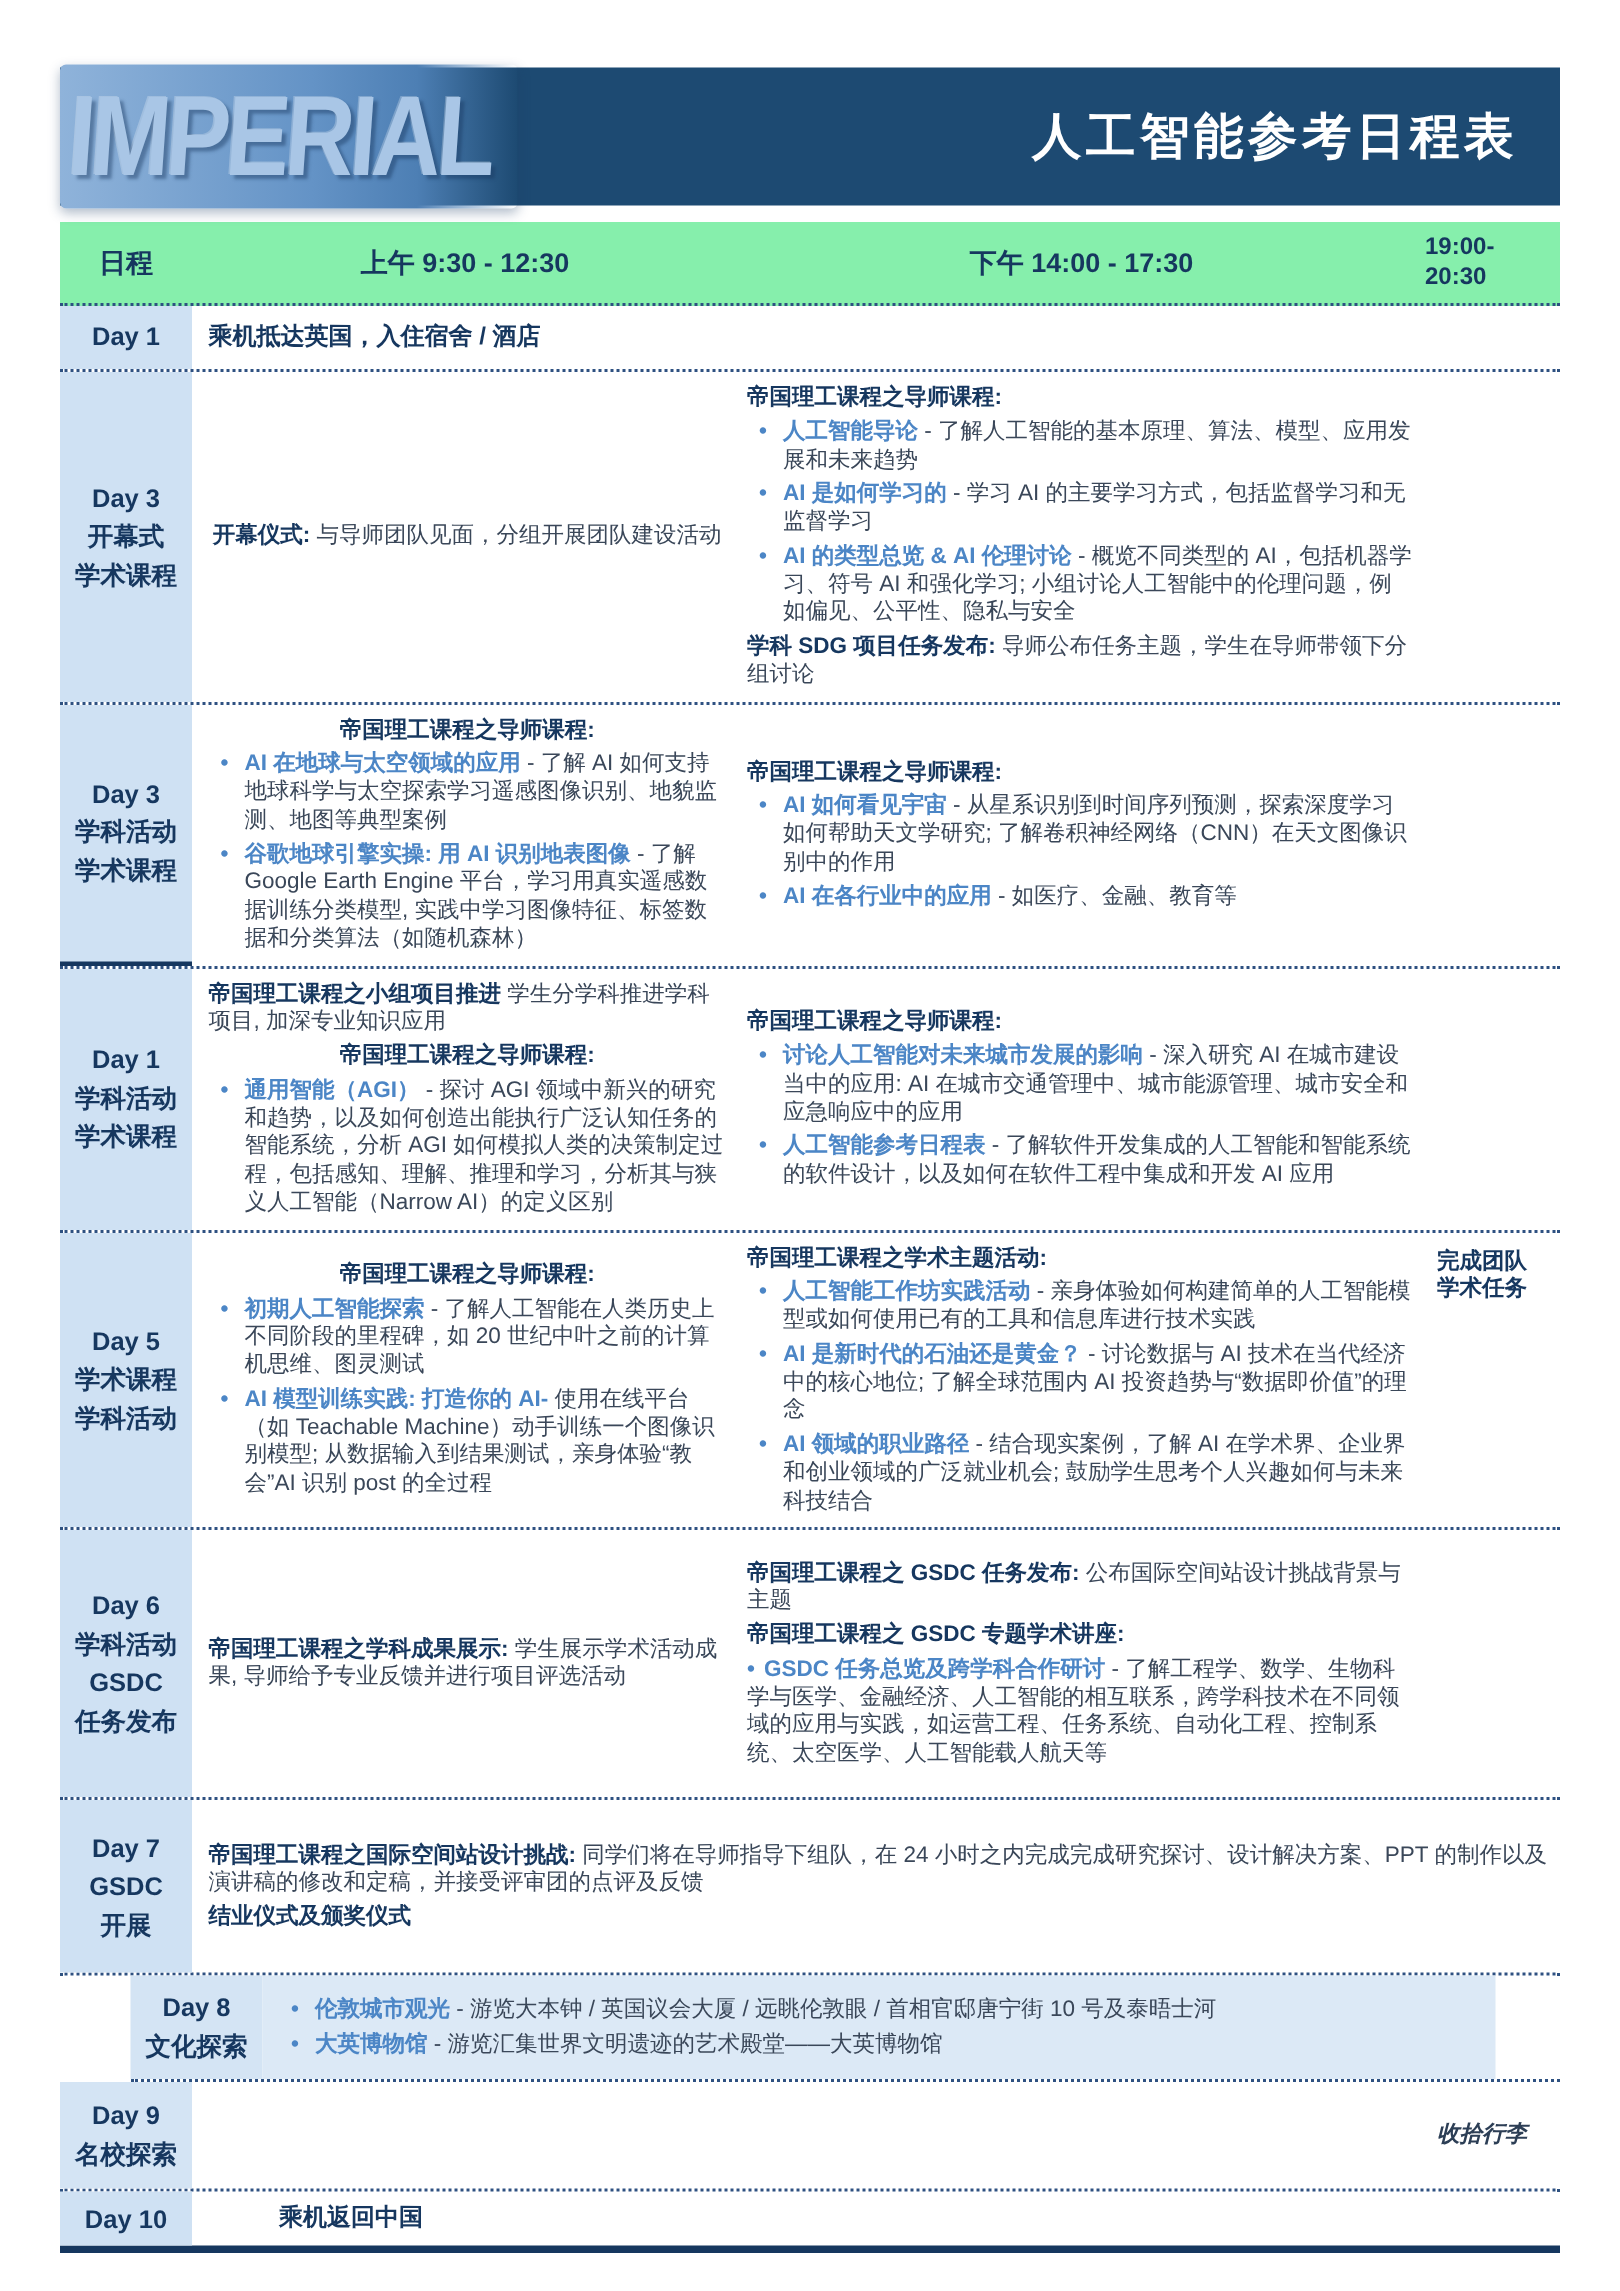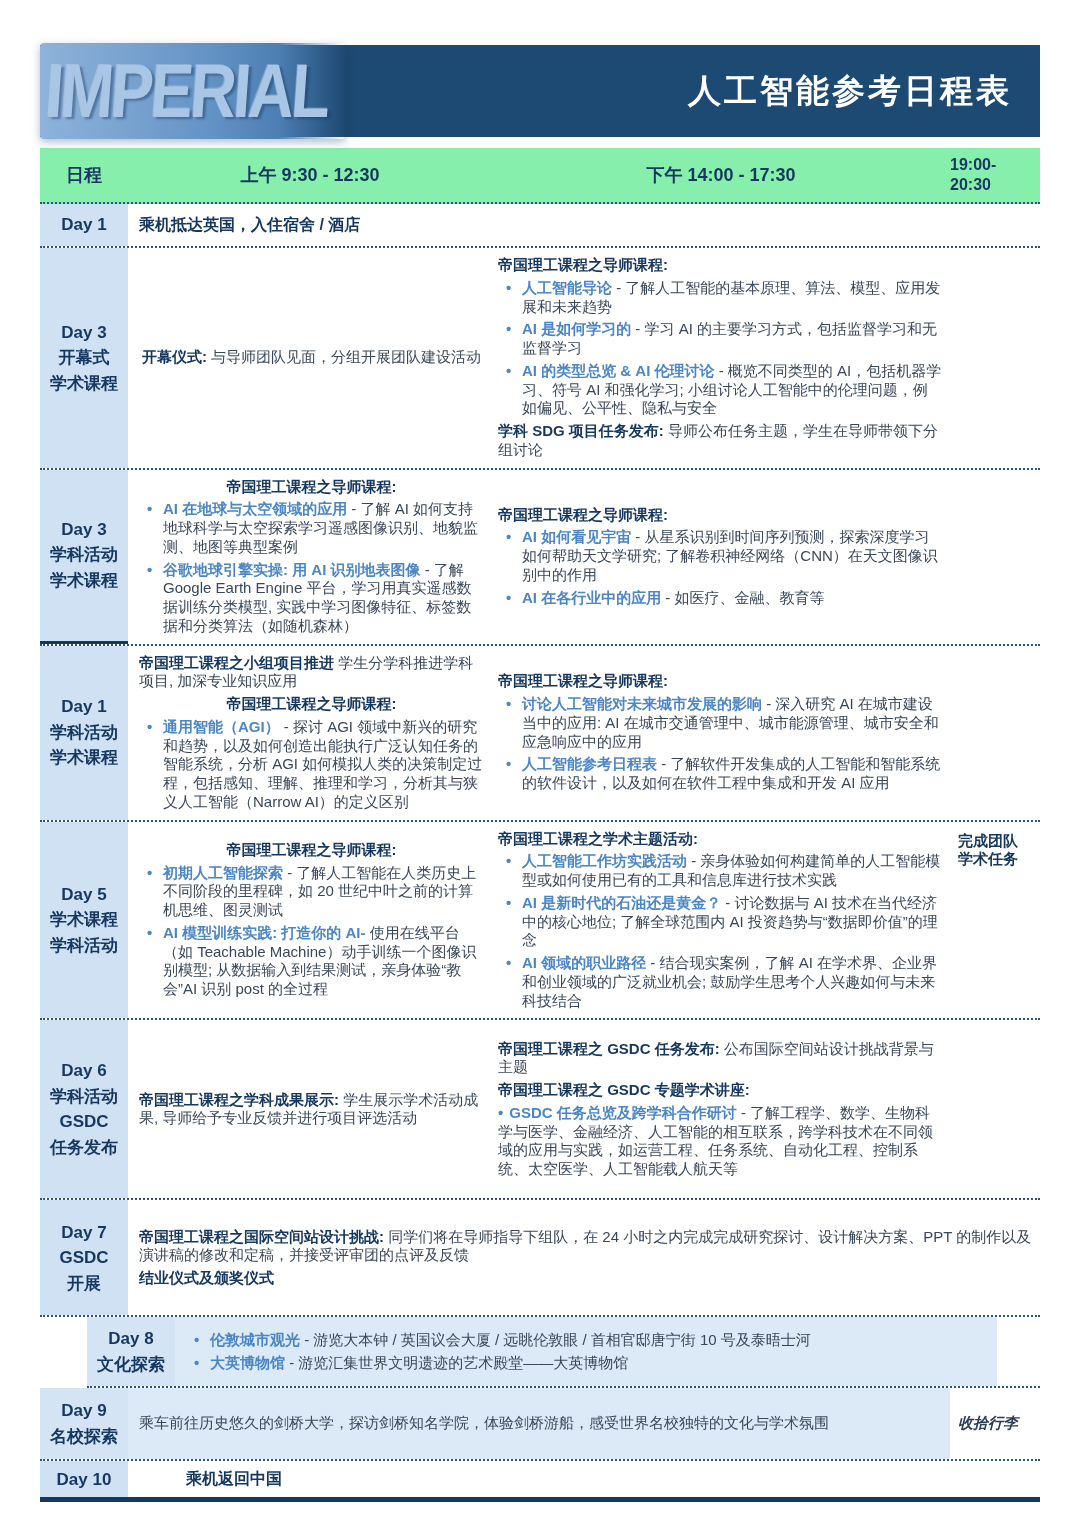--- a/index.html
+++ b/index.html
@@ -196,23 +196,20 @@
         <div class="cell wide">
           <div class="blk bullet"><span class="dot">•</span><span class="t-a">伦敦城市观光</span><span class="t-n"> - 游览大本钟 / 英国议会大厦 / 远眺伦敦眼 / 首相官邸唐宁街 10 号及泰晤士河</span></div>
           <div class="blk bullet"><span class="dot">•</span><span class="t-a">大英博物馆</span><span class="t-n"> - 游览汇集世界文明遗迹的艺术殿堂——大英博物馆</span></div>
         </div>
       </div>
       <div class="row r9 tint">
         <div class="day-cell">
           <div>Day 9</div>
           <div>名校探索</div>
         </div>
-        <div class="cell wide">
-          <div class="blk"><span class="t-n">乘车前往历史悠久的剑桥大学，探访剑桥知名学院，体验剑桥游船，感受世界名校独特的文化与学术氛围</span></div>
-        </div>
         <div class="cell evening">
           <div class="blk"><span class="t-m">收拾行李</span></div>
         </div>
       </div>
       <div class="row r10">
         <div class="day-cell">
           <div>Day 10</div>
         </div>
         <div class="cell full big">
           <div class="blk"><span class="t-b">乘机返回中国</span></div>

